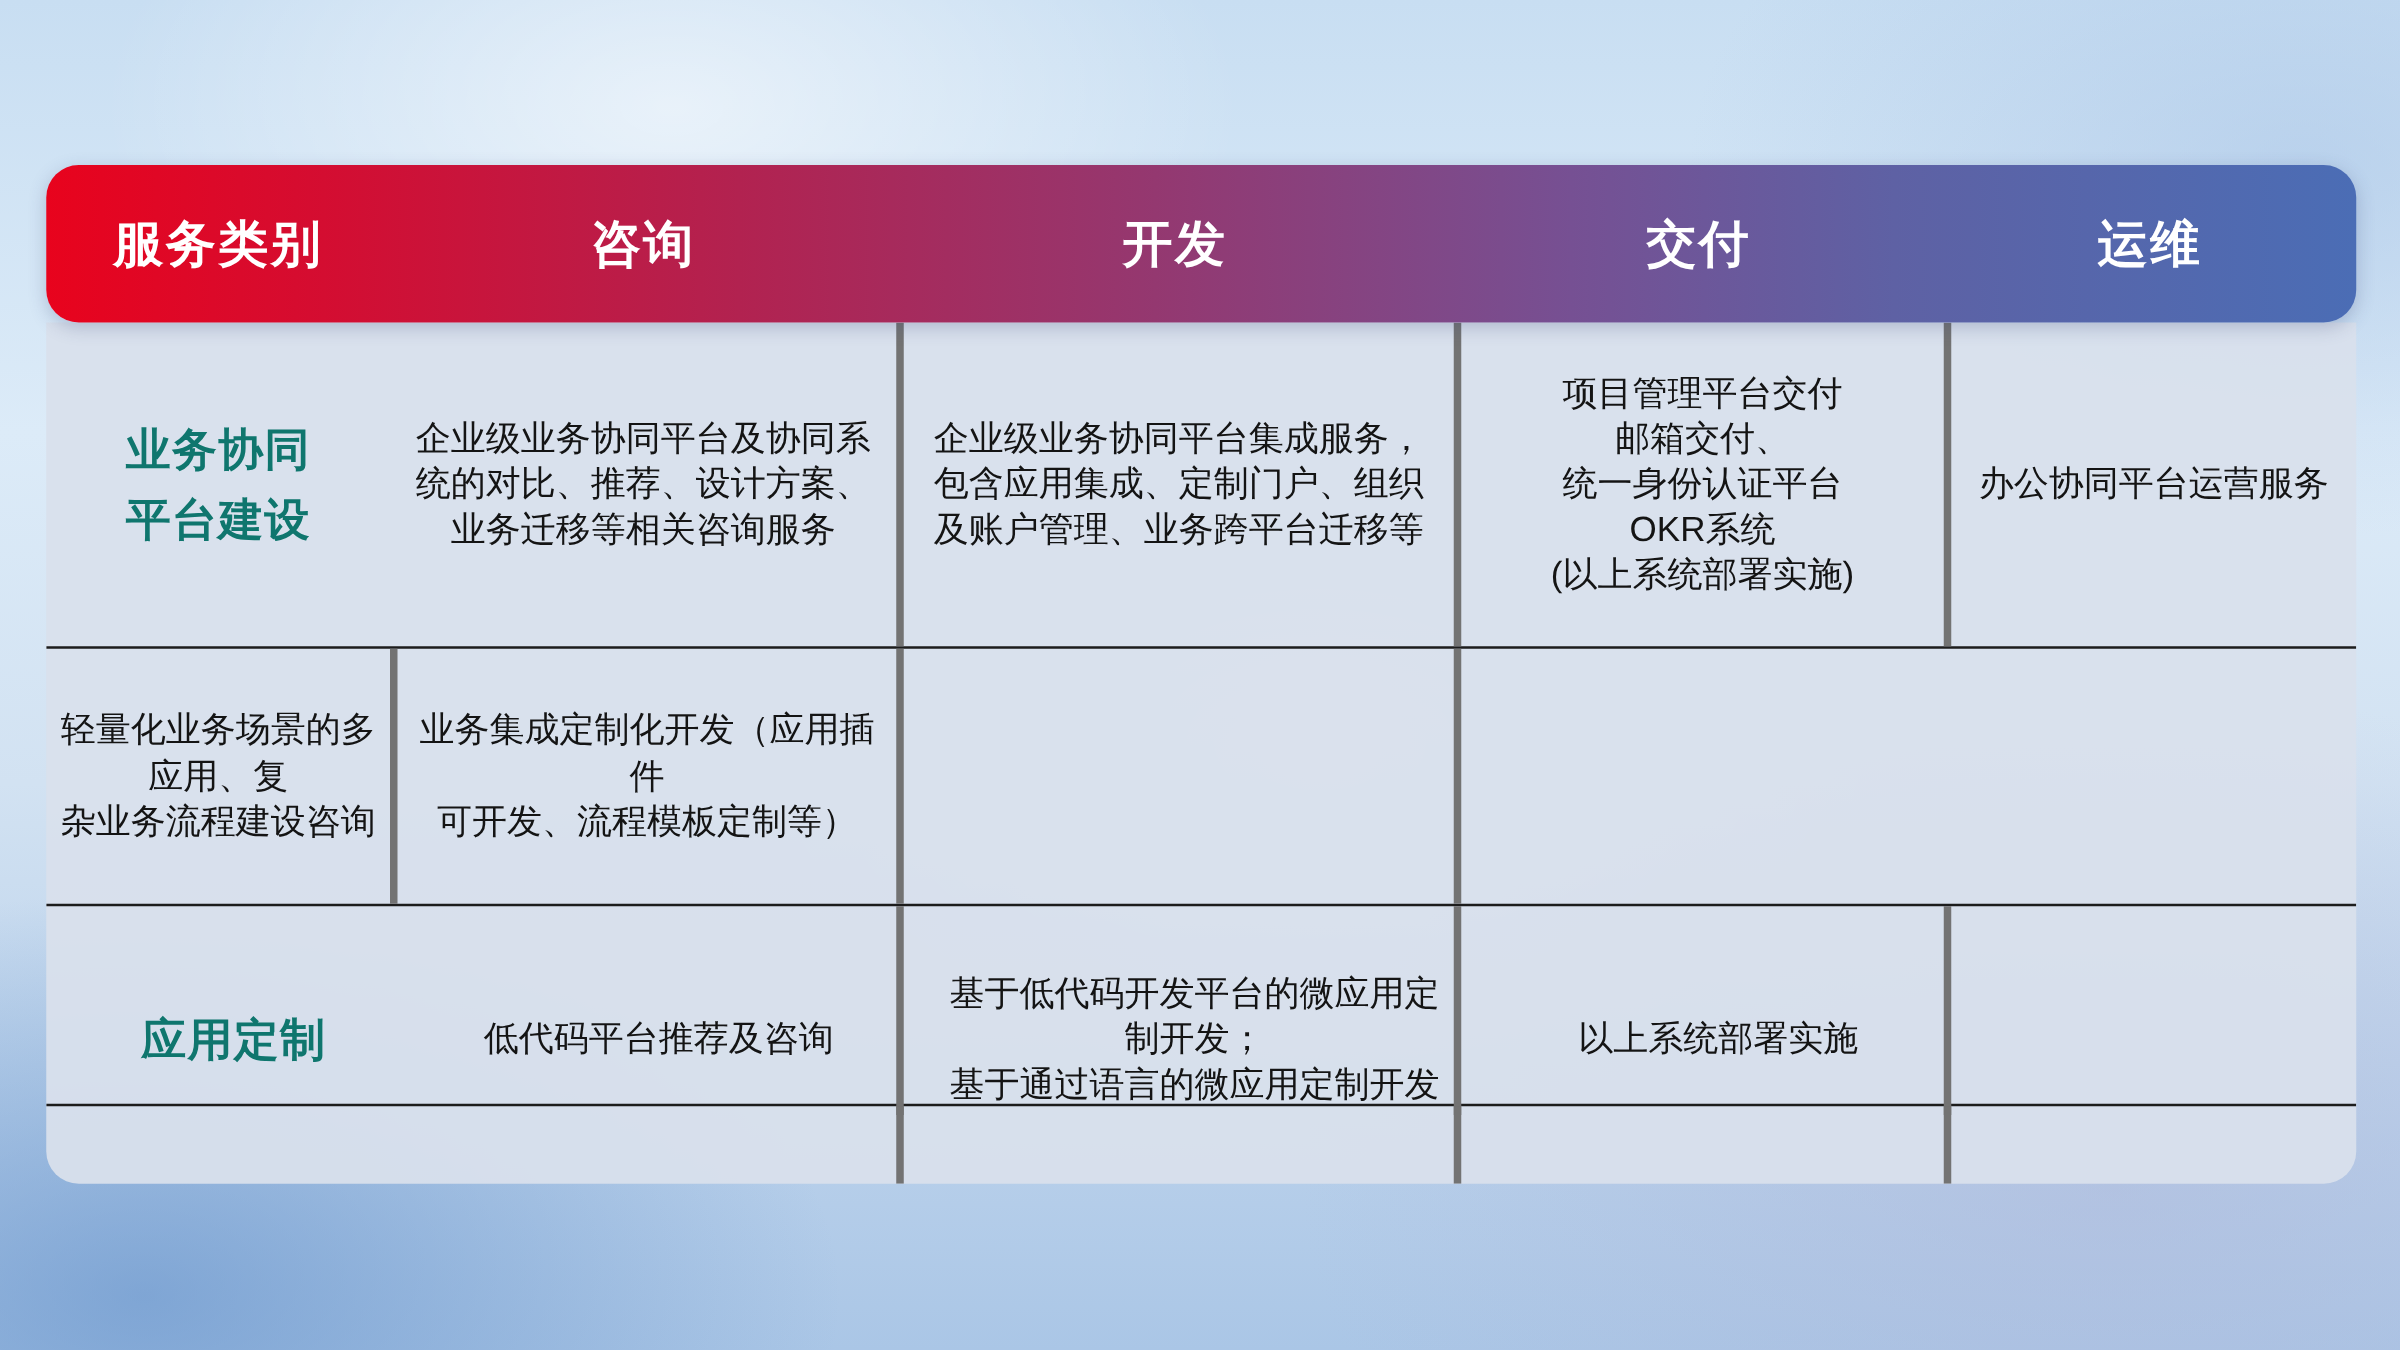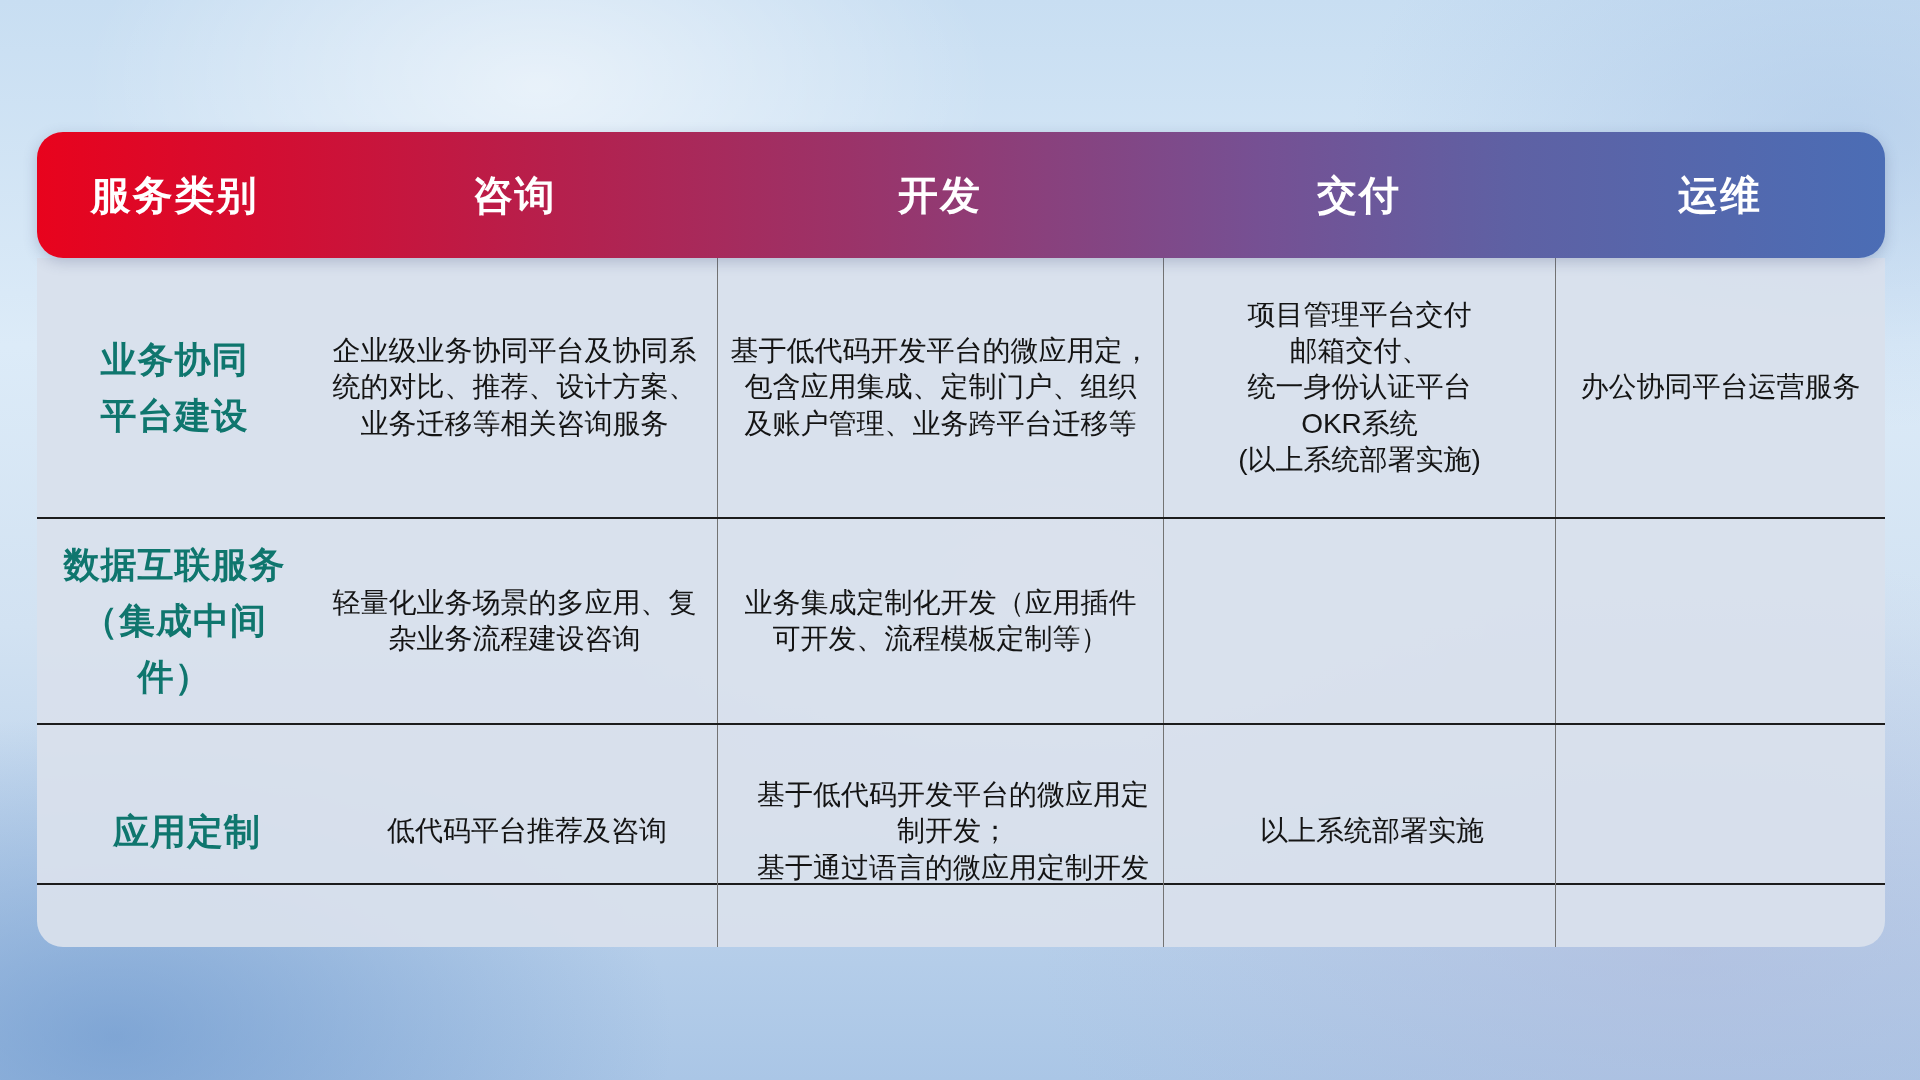--- a/index.html
+++ b/index.html
@@ -63,21 +63,21 @@
     display: flex;
     align-items: center;
     justify-content: center;
     text-align: center;
     white-space: pre-line;
     font-size: 28px;
     line-height: 1.3;
     color: #141414;
     padding: 6px 10px;
   }
-  .cell.bl { border-left: 1px solid #737373; }
+  .cell.bl { border-left: 6px solid #737373; }
 
   .cell.cat {
     color: #0f766e;
     font-weight: bold;
     font-size: 36px;
     line-height: 1.55;
     letter-spacing: 1px;
   }
 
   .row-3 .cell { padding-top: 52px; padding-left: 35px; }
@@ -96,34 +96,32 @@
   </div>
 
   <div class="tbody">
 
     <div class="row row-1">
       <div class="cell cat">业务协同
 平台建设</div>
       <div class="cell">企业级业务协同平台及协同系
 统的对比、推荐、设计方案、
 业务迁移等相关咨询服务</div>
-      <div class="cell bl">基于低代码开发平台的微应用定，
+      <div class="cell bl">企业级业务协同平台集成服务，
 包含应用集成、定制门户、组织
 及账户管理、业务跨平台迁移等</div>
       <div class="cell bl">项目管理平台交付
 邮箱交付、
 统一身份认证平台
 OKR系统
 (以上系统部署实施)</div>
       <div class="cell bl">办公协同平台运营服务</div>
     </div>
 
     <div class="row row-2">
-      <div class="cell cat">数据互联服务
-（集成中间件）</div>
       <div class="cell">轻量化业务场景的多应用、复
 杂业务流程建设咨询</div>
       <div class="cell bl">业务集成定制化开发（应用插件
 可开发、流程模板定制等）</div>
       <div class="cell bl"></div>
       <div class="cell bl"></div>
     </div>
 
     <div class="row row-3">
       <div class="cell cat">应用定制</div>

